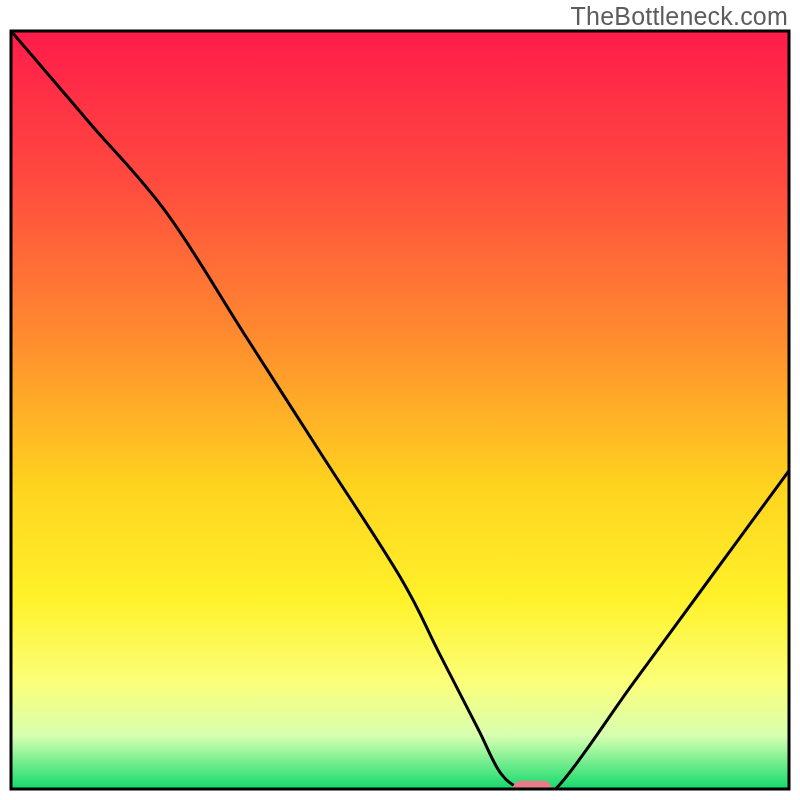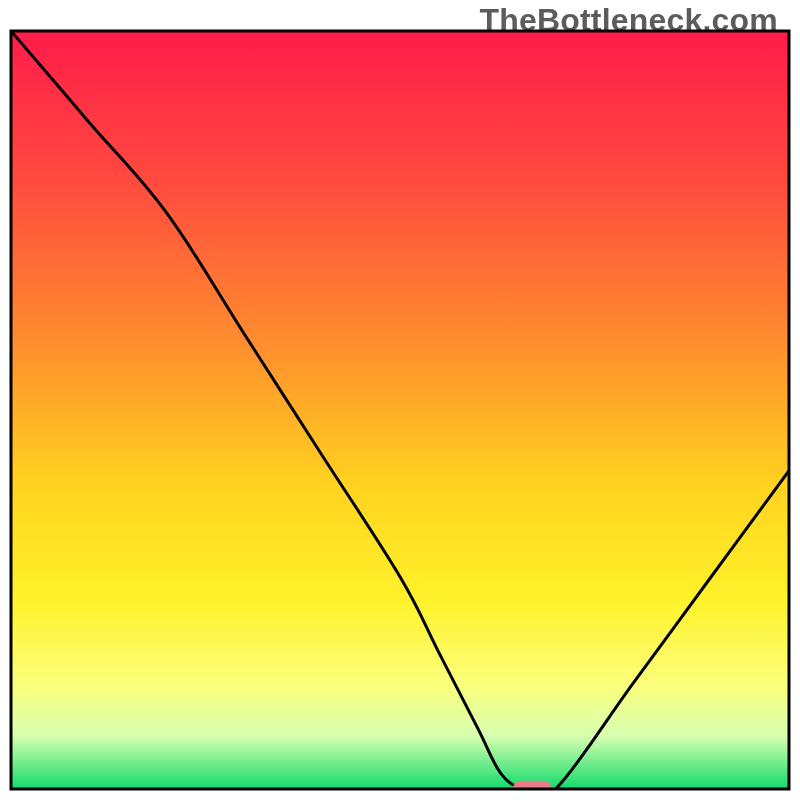--- a/index.html
+++ b/index.html
@@ -11,23 +11,23 @@
     font-family: Arial, Helvetica, sans-serif;
   }
   .container {
     position: relative;
     width: 800px;
     height: 800px;
   }
   .watermark {
     position: absolute;
     top: 2px;
-    right: 22px;
-    font-size: 32px;
-    font-weight: 700;
+    right: 12px;
+    font-size: 25px;
+    font-weight: 400;
     color: #5c5c5c;
     letter-spacing: 0.2px;
   }
   svg.chart {
     position: absolute;
     top: 0;
     left: 0;
   }
 </style>
 </head>

